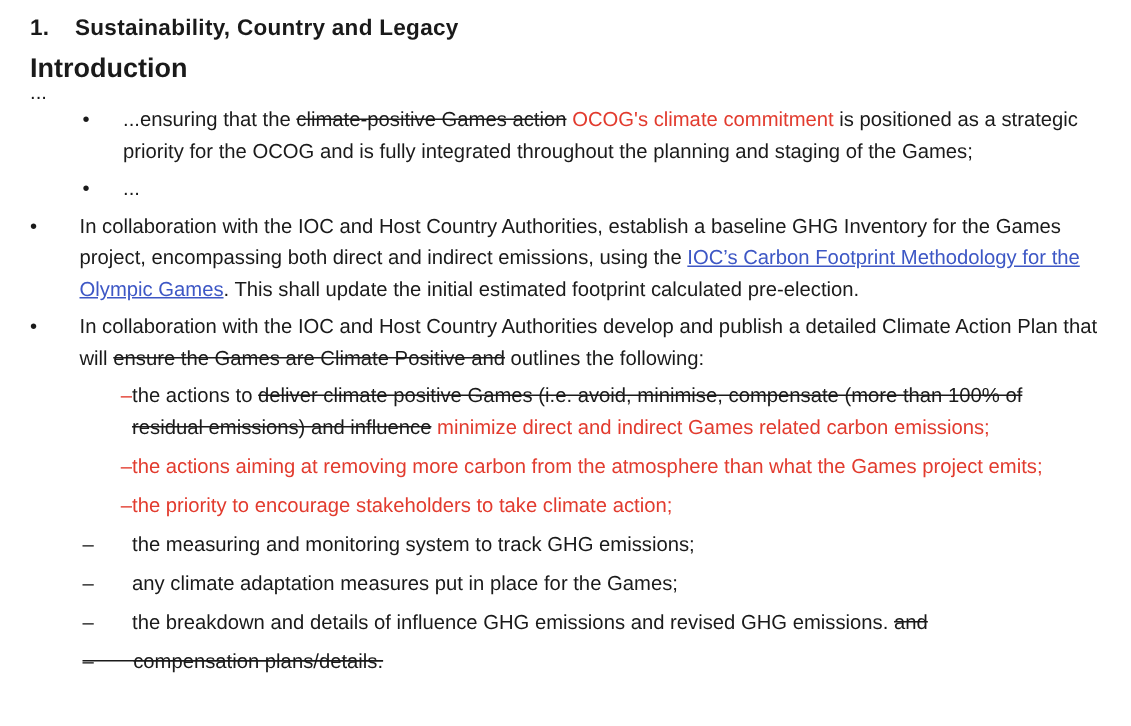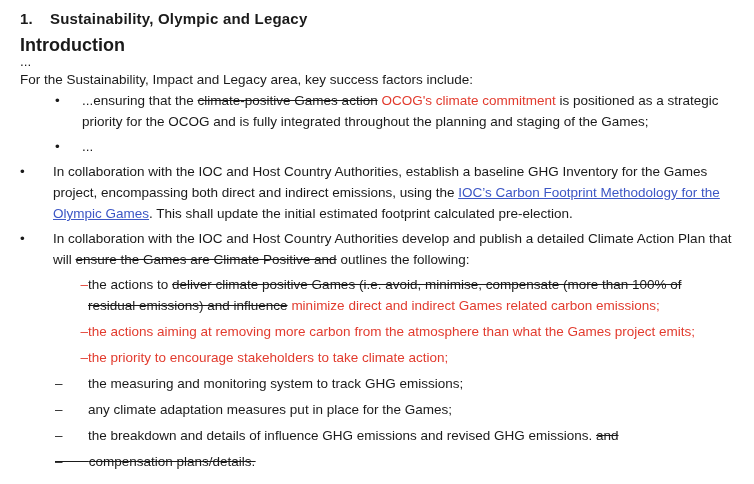--- a/index.html
+++ b/index.html
@@ -63,26 +63,25 @@
     text-decoration: underline;
     cursor: pointer;
   }
 </style>
 </head>
 <body style="color: rgb(26, 26, 26); background: rgb(255, 255, 255);">
 
 <div class="page">
   <div class="h1">
     <span class="num">1.</span>
-    <span>Sustainability, Olympic and Legacy</span>
+    <span>Sustainability, Country and Legacy</span>
   </div>
   <div id="doc-body">
       <div class="h2">Introduction</div>
       <div class="para dots"><span>...</span></div>
-      <div class="para"><span>For the Sustainability, Impact and Legacy area, key success factors include:</span></div>
       <div class="block bullet lvl2">
         <span class="marker">•</span>
         <span class="text"><span>...ensuring that the </span><span class="strike">climate-positive Games action</span><span> </span><span class="red">OCOG's climate commitment</span><span> is positioned as a strategic priority for the OCOG and is fully integrated throughout the planning and staging of the Games;</span></span>
       </div>
       <div class="block bullet lvl2">
         <span class="marker">•</span>
         <span class="text"><span>...</span></span>
       </div>
       <div class="block bullet">
         <span class="marker">•</span>

